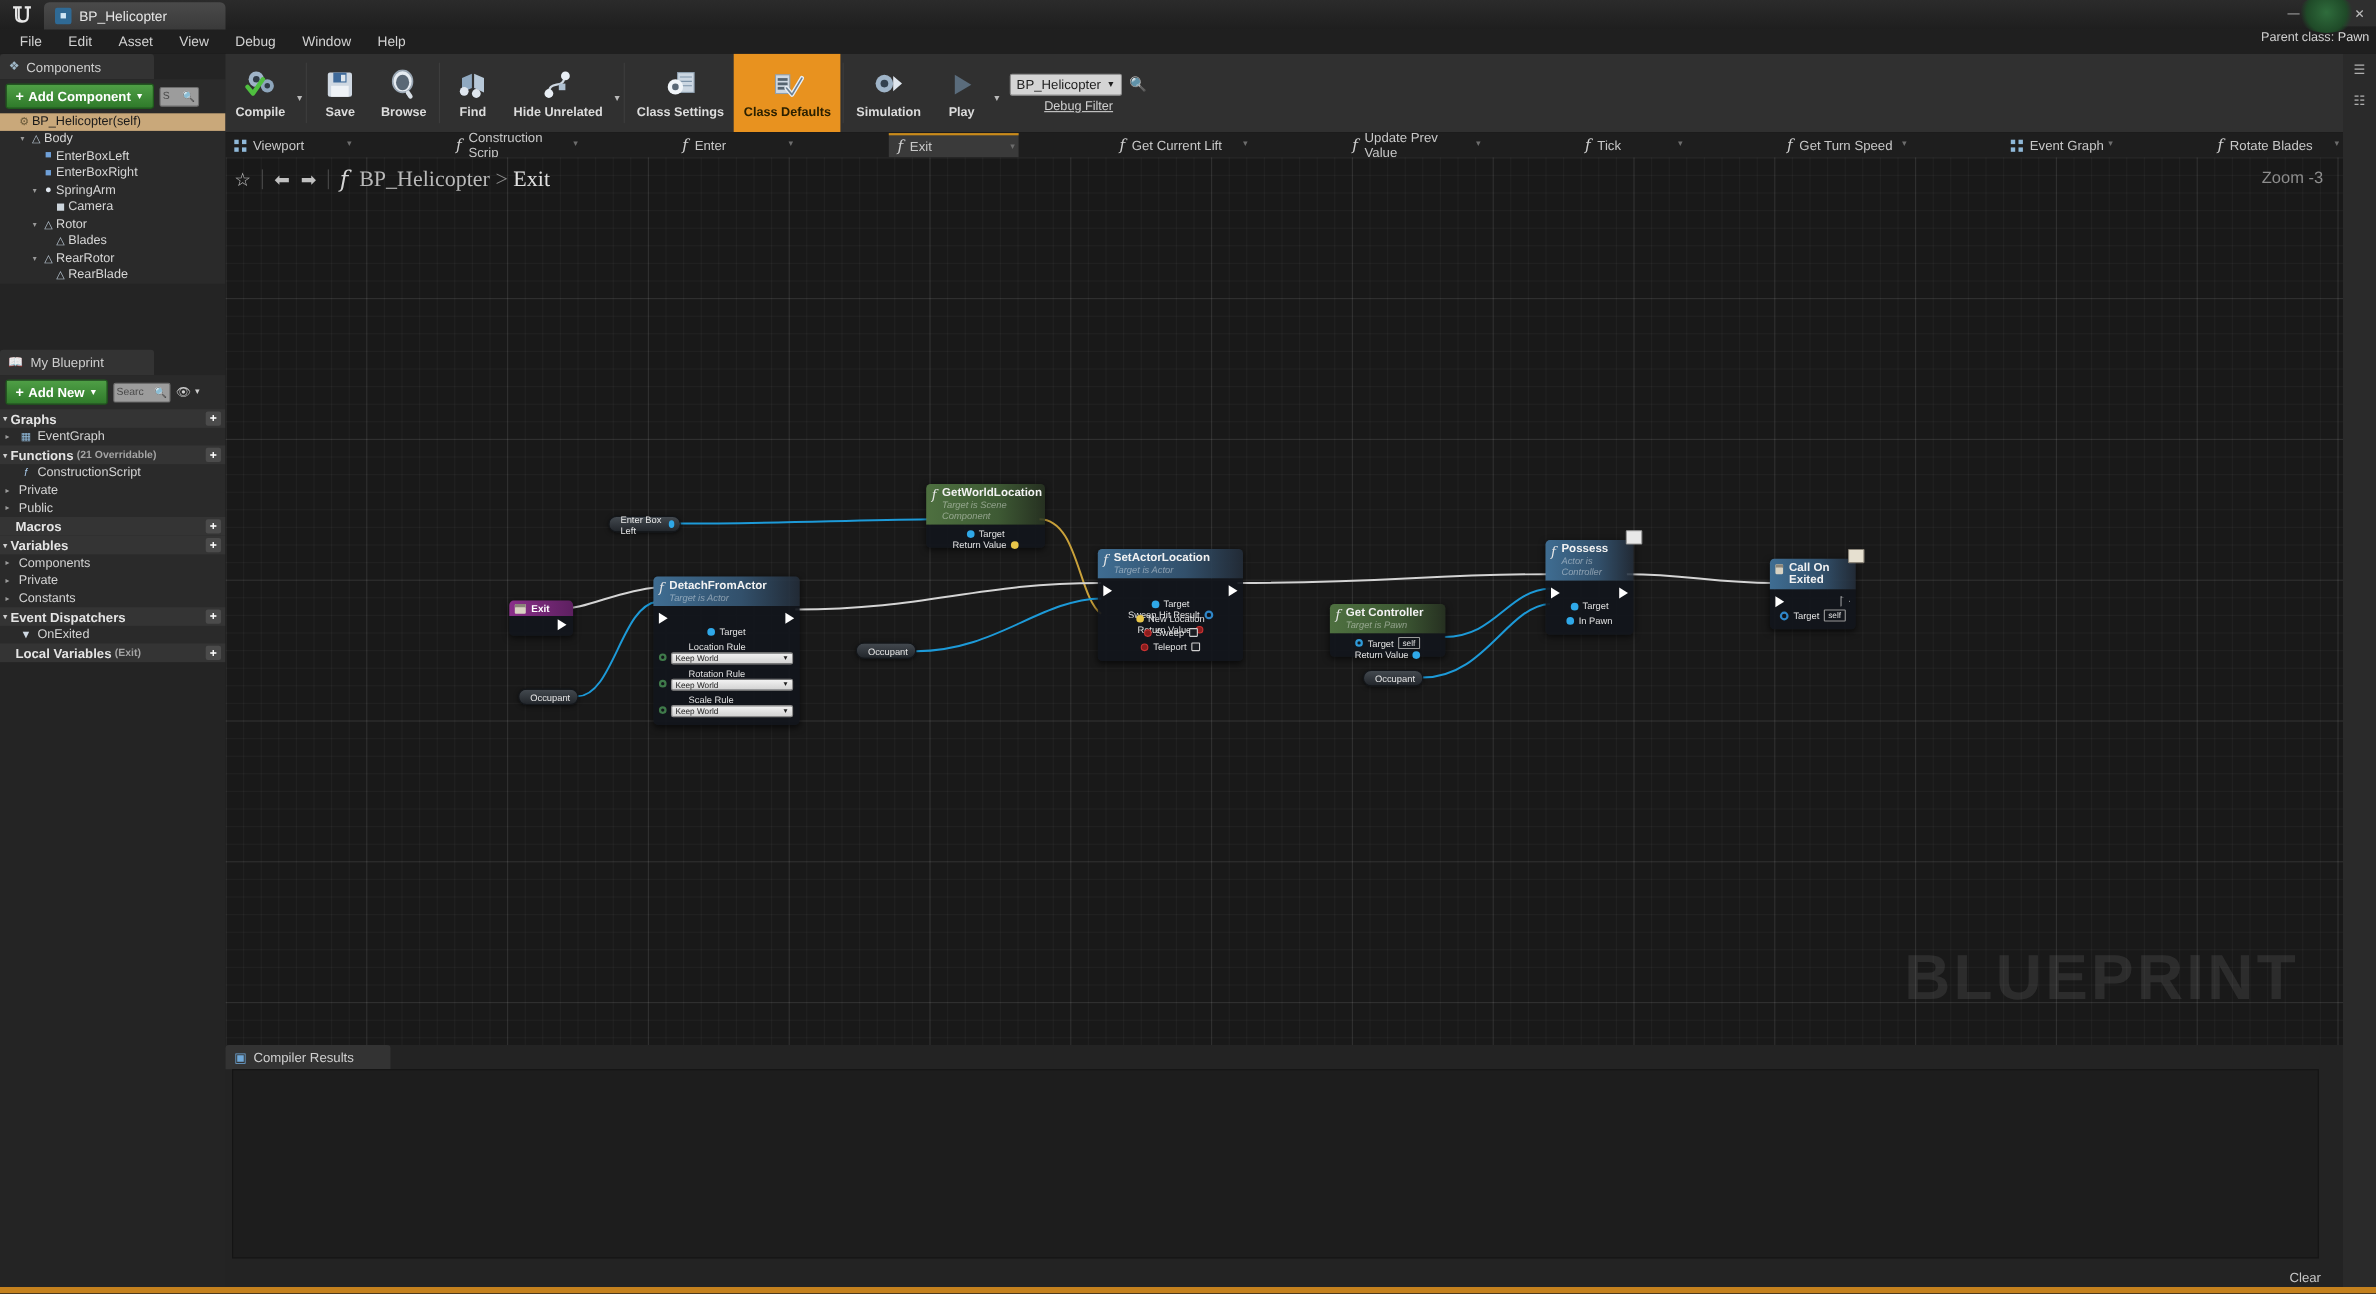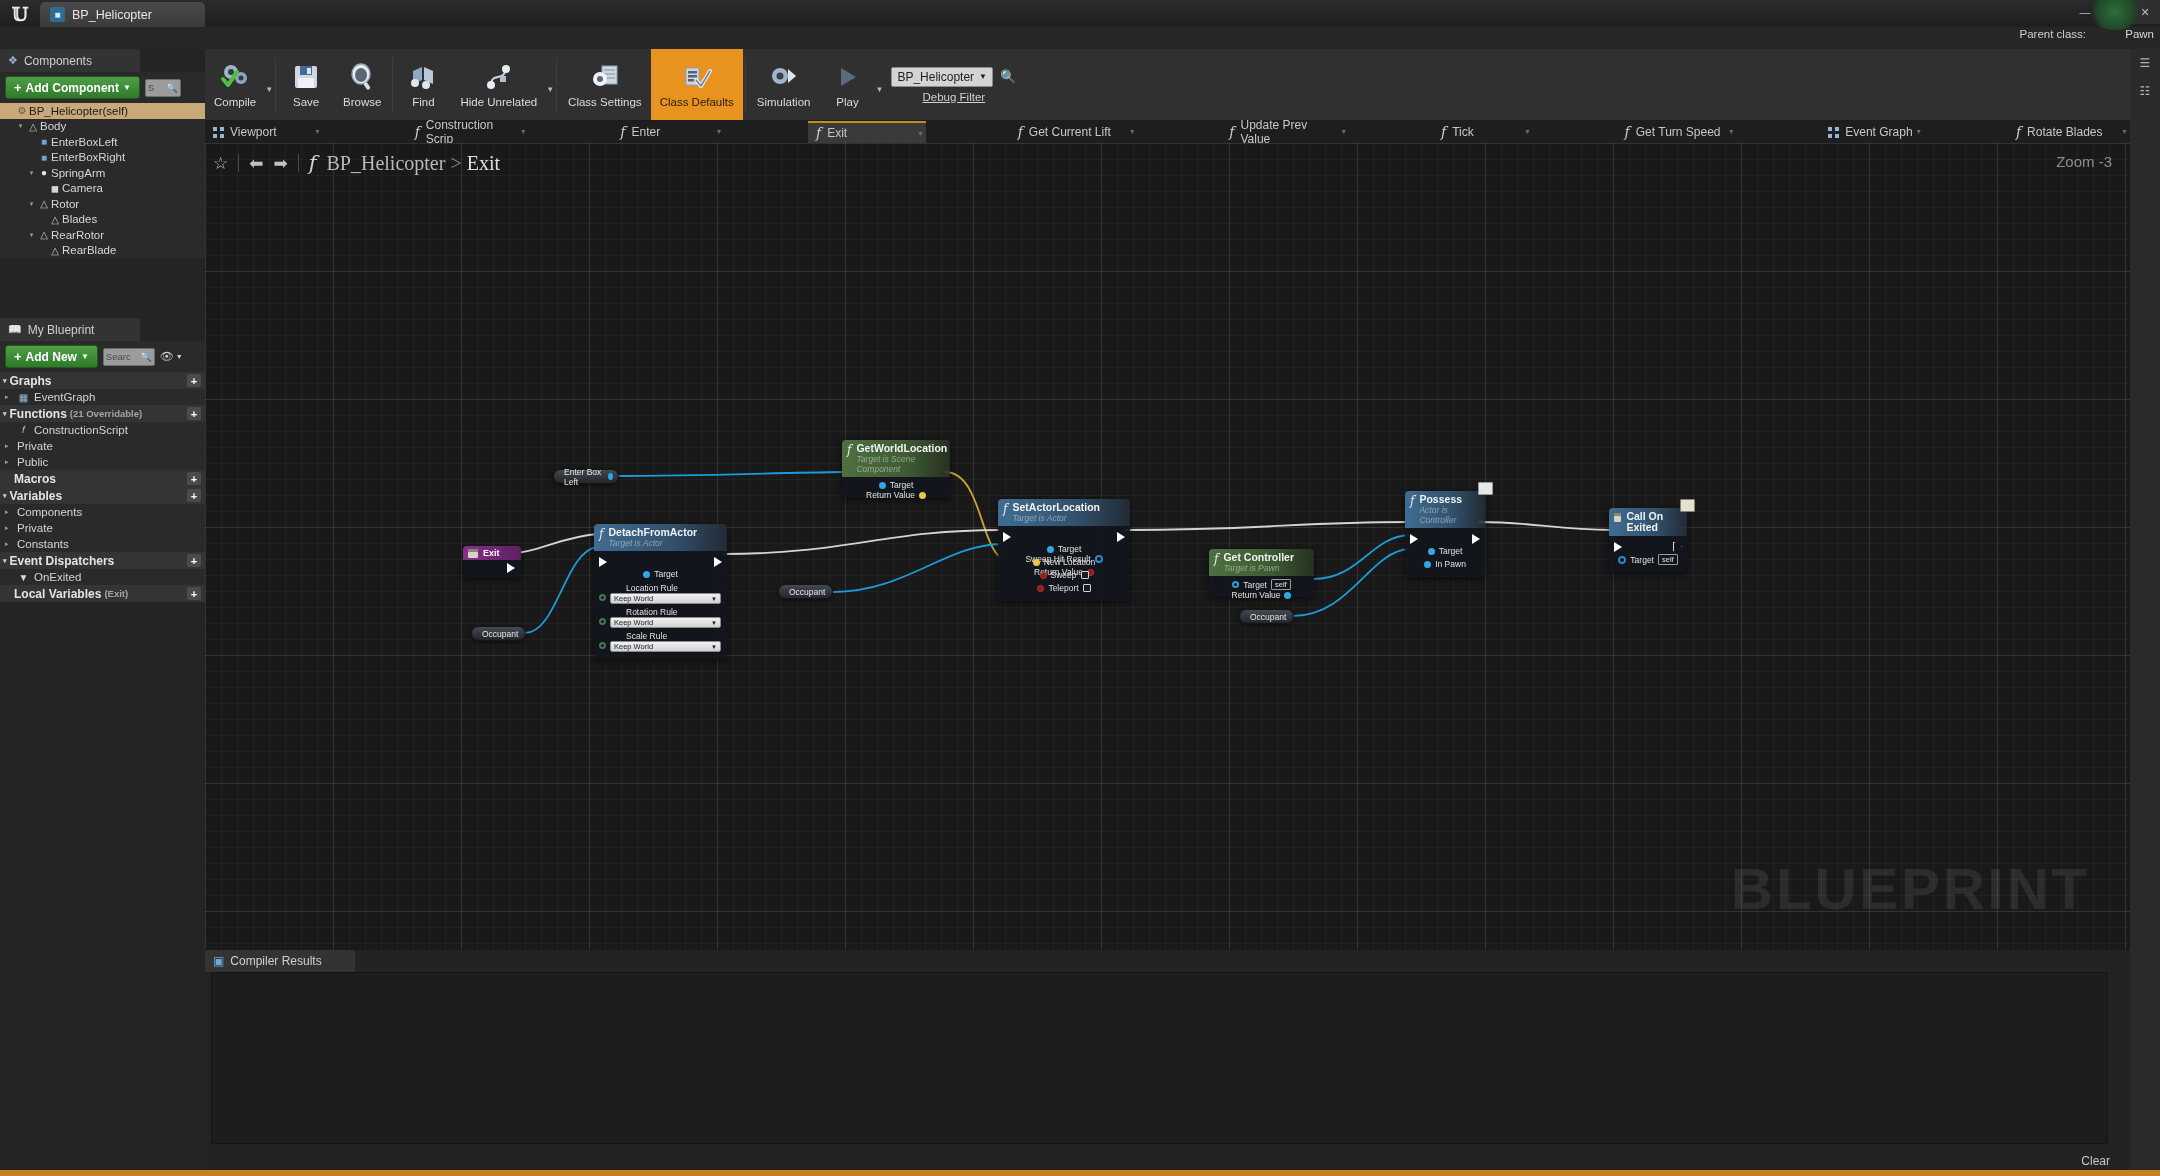--- a/index.html
+++ b/index.html
@@ -50,21 +50,21 @@
   }
   .menubar .mi {
     padding: 0 12px; font-size: 12.5px; color: #d2d2d2; line-height: 22px; height: 22px;
   }
 
   
   .parentclass {
     position: absolute; right: 6px; top: 28px; font-size: 11.5px; color: #9a9a9a;
   }
   .parentclass b { color: #cfcfcf; font-weight: normal; }
-  .parentclass .pcval { color: #d8d8d8; margin-left: 36px; }
+  .parentclass .pcval { color: #d8d8d8; }
   .ue-corner {
     position: absolute; right: 18px; top: -4px; width: 54px; height: 34px;
     background: radial-gradient(circle at 50% 45%, #2f6c3c 0%, #1f4a28 55%, rgba(20,40,24,0) 72%);
     border-radius: 50%;
   }
 
   
   .leftcol { position: absolute; left: 0; top: 49px; width: 205px; height: 1127px; background: #242424; }
 
   .paneltab {
@@ -121,21 +121,21 @@
   .mbitem .mi-ico { width: 13px; text-align: center; font-size: 10px; }
 
   
   .toolbar {
     position: absolute; left: 205px; top: 49px; width: 1925px; height: 72px;
     background: #303030; display: flex; align-items: stretch;
     border-bottom: 1px solid #1c1c1c;
   }
   .tbitem {
     display: flex; flex-direction: column; align-items: center; justify-content: center;
-    padding: 3px 9px 4px; min-width: 56px; position: relative;
+    padding: 3px 9px 4px; min-width: 56px; position: relative; font-weight: bold;
   }
   .tbitem .glyph { height: 34px; display: flex; align-items: center; justify-content: center; }
   .tbitem .lbl { font-size: 11.5px; color: #dcdcdc; margin-top: 2px; white-space: nowrap; }
   .tbitem.active { background: #e8921f; }
   .tbitem.active .lbl { color: #2a2000; }
   .tbsep { width: 1px; background: #3d3d3d; margin: 8px 2px; }
   .tbcaret { display: flex; align-items: flex-end; padding-bottom: 26px; font-size: 8px; color: #b9b9b9; }
   .dbgfilter { display: flex; flex-direction: column; align-items: center; justify-content: center; padding: 0 8px; }
   .dbgsel {
     background: #d4d4d4; border: 1px solid #8d8d8d; border-radius: 2px;
@@ -284,20 +284,29 @@
       <span class="bp-ico">■</span>
       <span>BP_Helicopter</span>
     </div>
     <div class="win-ctrl">
       <span>—</span>
       <span>□</span>
       <span class="close">✕</span>
     </div>
   </div>
 
+  <div class="menubar">
+    <div class="mi">File</div>
+    <div class="mi">Edit</div>
+    <div class="mi">Asset</div>
+    <div class="mi">View</div>
+    <div class="mi">Debug</div>
+    <div class="mi">Window</div>
+    <div class="mi">Help</div>
+  </div>
   <div class="ue-corner"></div>
   <div class="parentclass">
     <b>Parent class:</b>
     <span class="pcval">Pawn</span>
   </div>
 
   <div class="leftcol">
 
     <div class="paneltab">
       <span class="ptico">❖</span>

